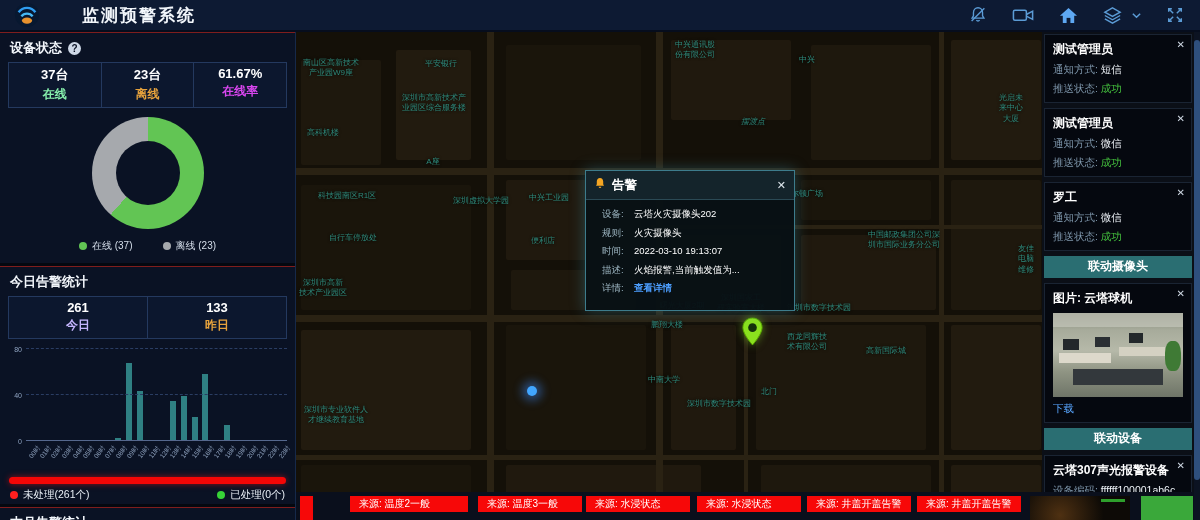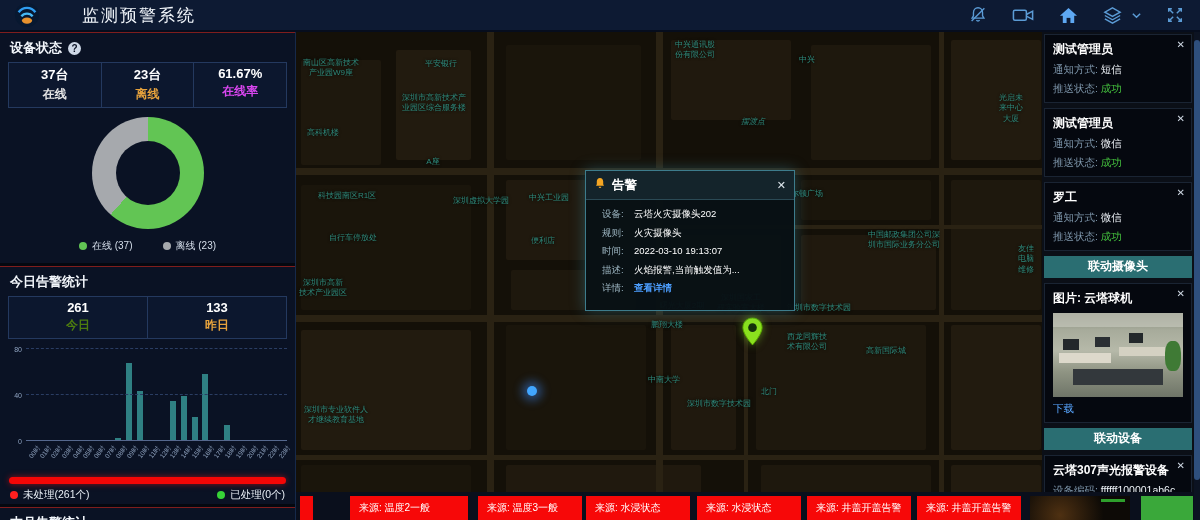--- a/index.html
+++ b/index.html
@@ -2,21 +2,21 @@
 <html><head>
 <meta charset="utf-8">
 <style>
   html,body{margin:0;padding:0;background:#000;}
   body{width:1200px;height:520px;position:relative;overflow:hidden;
        font-family:"Liberation Sans","DejaVu Sans",sans-serif;color:#e8eef5;}
   
   .header{position:absolute;left:0;top:0;width:1200px;height:32px;background:#0d1a33;
           border-bottom:2px solid #060d1d;display:flex;align-items:center;box-sizing:border-box;z-index:60;}
   .logo{margin-left:14px;display:flex;}
-  .app-title{margin:0 0 0 42px;font-size:17px;font-weight:normal;letter-spacing:2px;color:#f2f6fb;}
+  .app-title{margin:0 0 0 42px;font-size:17px;font-weight:bold;letter-spacing:2px;color:#f2f6fb;}
   .header-icons{margin-left:auto;margin-right:16px;display:flex;align-items:center;gap:24px;}
   .hicon{display:flex;align-items:center;cursor:pointer;}
   
   .left-panel{position:absolute;left:0;top:32px;width:296px;bottom:0;background:#0a1224;
               border-right:1px solid #16294a;box-sizing:border-box;overflow:hidden;display:flex;flex-direction:column;}
   .panel-section{border-top:1px solid #7f1d1d;box-shadow:0 -3px 0 #040810;}
   .panel-section + .panel-section{margin-top:5px;}
   .section-header{display:flex;align-items:center;gap:6px;padding:6px 10px 5px;font-size:13px;font-weight:bold;color:#f2f6fb;}
   .info-badge{width:13px;height:13px;border-radius:50%;background:#cfd9e8;color:#0a1224;font-size:10px;
               font-weight:bold;display:flex;align-items:center;justify-content:center;cursor:pointer;}
@@ -80,21 +80,21 @@
   .rfield .val.success{color:#45c33e;}
   .rsection-header{background:#2a6e72;text-align:center;font-size:12px;font-weight:bold;color:#fff;
                    padding:2px 0 3px;margin:0 2px 5px;cursor:pointer;}
   .camera-photo{position:relative;height:84px;margin-top:6px;overflow:hidden;cursor:pointer;
      background:linear-gradient(180deg,#7d8272 0%,#a7ab9b 20%,#b6b9a9 45%,#8f9483 70%,#6f7568 100%);}
   .camera-photo i{position:absolute;display:block;}
   .download-link{font-size:10.5px;color:#58a6ff;margin-top:5px;cursor:pointer;}
   
   .bottom-strip{position:absolute;left:296px;top:492px;width:904px;height:28px;background:#0a0f1c;z-index:50;}
   .alert-sliver{position:absolute;left:4px;top:4px;width:13px;height:24px;background:#f70808;}
-  .alert-card{position:absolute;top:4px;height:24px;background:#f70808;color:#fff;font-size:10px;
+  .alert-card{position:absolute;top:4px;height:16px;background:#f70808;color:#fff;font-size:10px;
               display:flex;align-items:center;padding-left:9px;box-sizing:border-box;white-space:nowrap;
               overflow:hidden;cursor:pointer;}
   .alert-thumb{position:absolute;left:734px;top:4px;width:100px;height:24px;background:#0d0a06;cursor:pointer;
      background-image:radial-gradient(circle at 30% 80%,rgba(200,120,40,.35),transparent 60%);}
   .alert-thumb i{position:absolute;top:3px;right:5px;width:24px;height:3px;background:#3ad23a;opacity:.75;}
   .green-tile{position:absolute;left:845px;top:4px;width:52px;height:24px;background:#3aa83a;cursor:pointer;}
   
   .scrollbar{position:absolute;left:1194px;top:32px;width:6px;bottom:0;background:#0c1322;z-index:55;}
   .scroll-thumb{position:absolute;left:0;width:6px;top:8px;height:440px;background:#2e4f7d;border-radius:3px;cursor:pointer;}
 </style>
@@ -156,21 +156,21 @@
 
 <aside class="left-panel">
   <section class="panel-section">
     <div class="section-header">
       <span>设备状态</span>
       <span class="info-badge">?</span>
     </div>
     <div class="stat-row" id="device-stats">
         <div class="stat-cell">
           <div class="stat-value">37台</div>
-          <div class="stat-label" style="color: #e5e5e5;">在线</div>
+          <div class="stat-label" style="color: #86efac;">在线</div>
         </div>
         <div class="stat-cell">
           <div class="stat-value">23台</div>
           <div class="stat-label" style="color: rgb(230, 162, 60);">离线</div>
         </div>
         <div class="stat-cell">
           <div class="stat-value">61.67%</div>
           <div class="stat-label" style="color: #d946ef;">在线率</div>
         </div>
       </div>
@@ -189,21 +189,21 @@
       </div>
   </section>
 
   <section class="panel-section">
     <div class="section-header">
       <span>今日告警统计</span>
     </div>
     <div class="stat-row" id="today-stats">
         <div class="stat-cell">
           <div class="stat-value">261</div>
-          <div class="stat-label" style="color: #4d7c0f;">今日</div>
+          <div class="stat-label" style="color: #c4b5fd;">今日</div>
         </div>
         <div class="stat-cell">
           <div class="stat-value">133</div>
           <div class="stat-label" style="color: rgb(230, 162, 60);">昨日</div>
         </div>
       </div>
     <div class="bar-chart">
       <div class="y-axis" id="y-axis">
           <div class="y-label" style="bottom: 0%;">0</div>
           <div class="y-label" style="bottom: 50%;">40</div>

